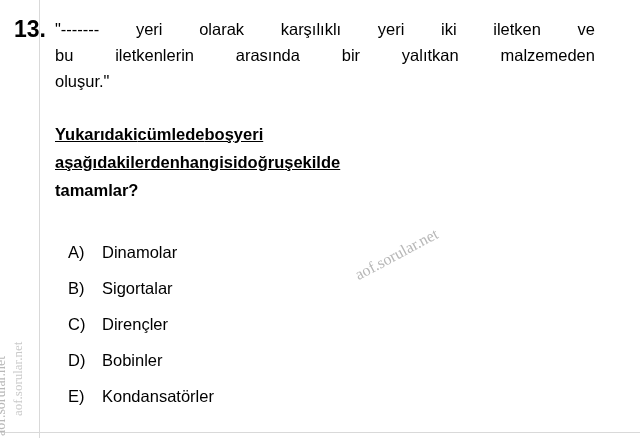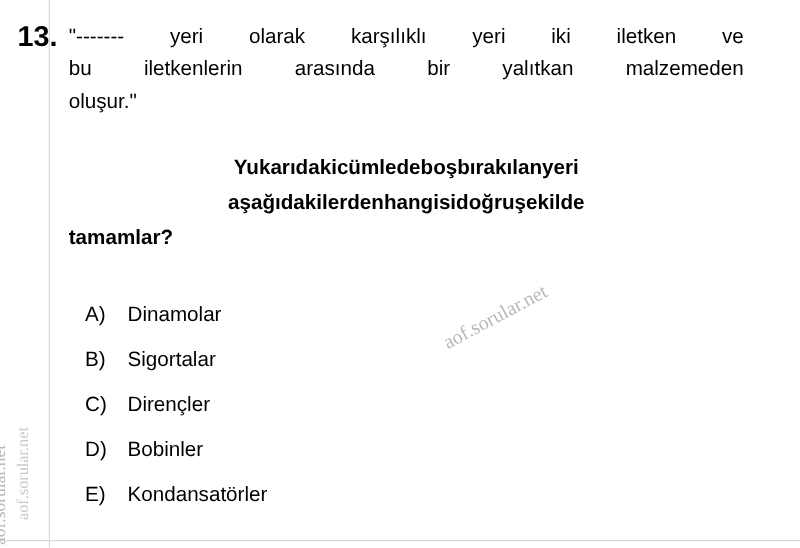--- a/index.html
+++ b/index.html
@@ -88,21 +88,22 @@
     color: #000000;
     line-height: 28px;
     width: 540px;
   }
   .q-prompt .line {
     display: block;
     white-space: nowrap;
   }
   .q-prompt .line.justified {
     display: flex;
-    justify-content: center;
+    justify-content: flex-start;
+    text-decoration: underline;
   }
 
   .options {
     position: absolute;
     left: 68px;
     top: 243px;
     width: 500px;
   }
   .option {
     display: flex;
@@ -182,21 +183,20 @@
             <span>malzemeden</span>
           </span>
           <span class="line">oluşur."</span>
         </div>
 
         <div class="q-prompt">
           <span class="line justified">
             <span>Yukarıdaki</span>
             <span>cümlede</span>
             <span>boş</span>
-            <span>bırakılan</span>
             <span>yeri</span>
           </span>
           <span class="line justified">
             <span>aşağıdakilerden</span>
             <span>hangisi</span>
             <span>doğru</span>
             <span>şekilde</span>
           </span>
           <span class="line">tamamlar?</span>
         </div>

